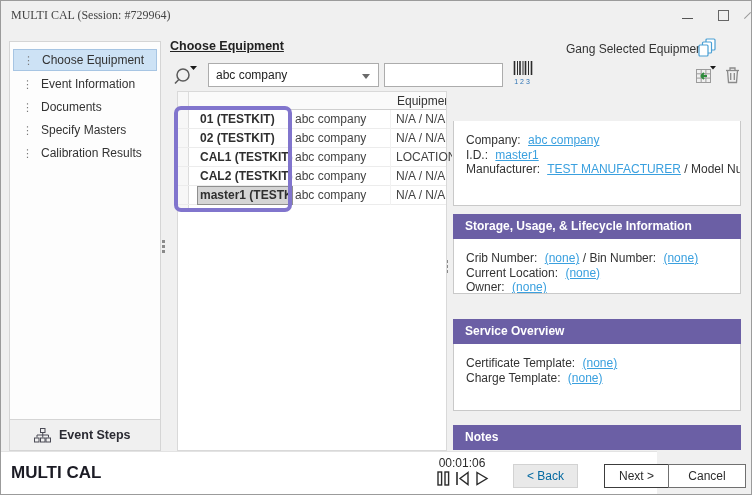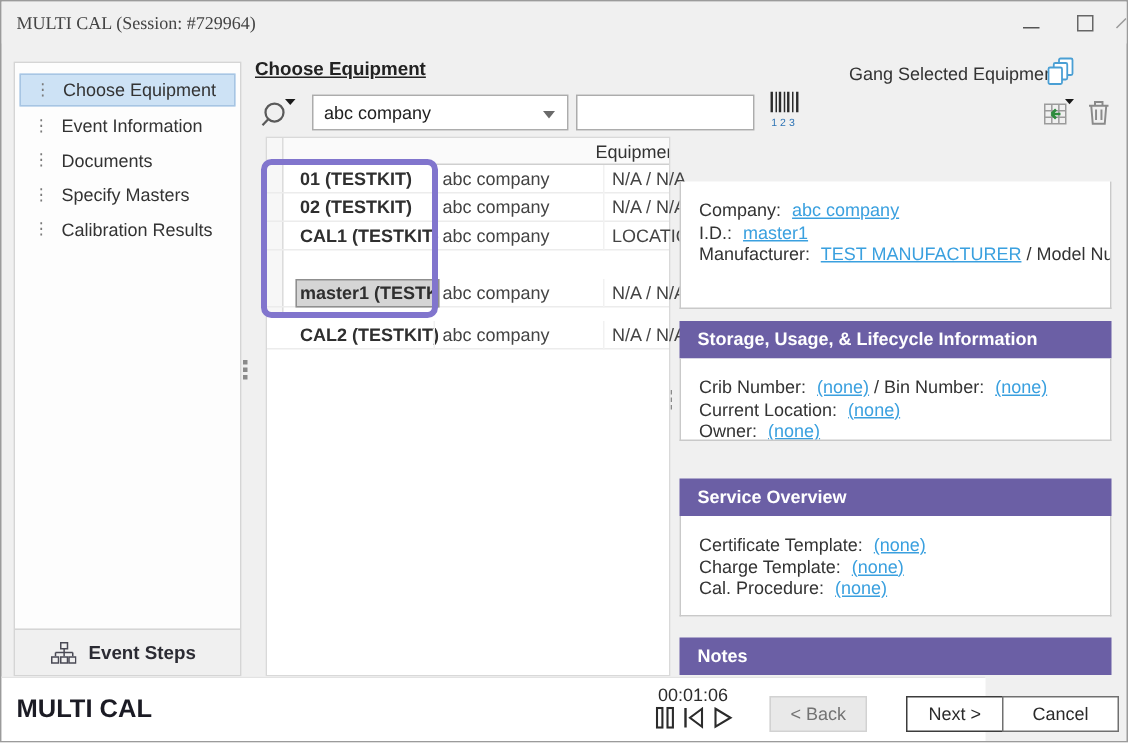--- a/index.html
+++ b/index.html
@@ -66,21 +66,21 @@
   .grid-header .hcell { position:absolute; left:219px; top:2px; width:49px; overflow:hidden;
                         font-size:12px; color:#333; white-space:nowrap; }
   .rowhead-col { position:absolute; left:0; top:0; width:11px; height:117px; border-right:1px solid #dcdcdc;
                  background:#f7f7f7; }
   .grow { position:absolute; left:0; width:268px; height:19px; border-bottom:1px solid #ececec;
           cursor:default; }
   .gcell { position:absolute; top:0; height:19px; font-size:12px; color:#444; line-height:19px;
            white-space:nowrap; overflow:hidden; }
   .c-id { left:19px; width:96px; font-weight:bold; color:#2f2f2f; padding-left:3px; }
   .c-co { left:111px; width:94px; border-left:1px solid #f1f1f1; padding-left:5px; }
-  .c-loc { left:224px; width:62px; border-left:1px solid #f1f1f1; padding-left:5px; }
+  .c-loc { left:212px; width:62px; border-left:1px solid #f1f1f1; padding-left:5px; }
   .cell-selected { background:#d5d5d5; outline:1px solid #8f8f8f; outline-offset:-1px; }
 
   .gang-select-box { position:absolute; left:173px; top:105px; width:118px; height:106px;
                      border:4px solid #8175cd; border-radius:7px; pointer-events:none; }
 
   
   .section-header { position:absolute; left:452px; width:288px; height:25px; background:#6b5fa5;
                     color:#fff; font-size:12px; font-weight:bold; line-height:25px; padding-left:12px; }
   .section-body { position:absolute; left:452px; width:288px; background:#fff;
                   border:1px solid #c9c9c9; border-top:none; font-size:12px; color:#333;
@@ -93,21 +93,21 @@
   .footer { position:absolute; left:0; top:450px; width:656px; height:45px; background:#fff;
             border-top:1px solid #e3e3e3; }
   .brand { position:absolute; left:10px; top:11px; font-size:17px; font-weight:bold; color:#1b1b24; }
   .timer-text { position:absolute; left:431px; top:4px; width:60px; text-align:center;
                 font-size:12px; color:#2b2b2b; }
   .timer-controls { position:absolute; left:436px; top:19px; display:flex; gap:5px; align-items:center; }
   .timer-controls svg { cursor:pointer; }
   .fbtn { position:absolute; top:12px; height:24px; font-size:12px; text-align:center; line-height:22px;
           background:#fff; border:1px solid #707070; color:#2b2b2b; cursor:pointer;
           font-family:"Liberation Sans", sans-serif; }
-  .btn-back { left:512px; width:65px; background:#e9e9e9; border-color:#d2d2d2; color:#737373;
+  .btn-back { left:512px; width:65px; background:#e9e9e9; border-color:#d2d2d2; color:#0369a1;
               cursor:default; }
   .btn-next { left:583px; width:65px; border-color:#3c3c3c;margin-left:20px; }
   .btn-cancel { left:667px; width:78px; }
 </style>
 </head>
 <body>
 
 <div id="window">
 
   <div class="titlebar">
@@ -246,21 +246,21 @@
     <div class="grow" style="top:37px;">
       <div class="gcell c-id">02 (TESTKIT)</div>
       <div class="gcell c-co">abc company</div>
       <div class="gcell c-loc">N/A / N/A</div>
     </div>
     <div class="grow" style="top:56px;">
       <div class="gcell c-id">CAL1 (TESTKIT)</div>
       <div class="gcell c-co">abc company</div>
       <div class="gcell c-loc">LOCATION</div>
     </div>
-    <div class="grow" style="top:75px;margin-top:47px;">
+    <div class="grow" style="top:75px;">
       <div class="gcell c-id">CAL2 (TESTKIT)</div>
       <div class="gcell c-co">abc company</div>
       <div class="gcell c-loc">N/A / N/A</div>
     </div>
     <div class="grow" style="top:94px;">
       <div class="gcell c-id cell-selected">master1 (TESTKIT)</div>
       <div class="gcell c-co">abc company</div>
       <div class="gcell c-loc">N/A / N/A</div>
     </div>
   </div>
@@ -305,24 +305,20 @@
   <div class="section-header" style="top:318px;">
     <span>Service Overview</span>
   </div>
   <div class="section-body" style="top:343px; height:67px;">
     <div>
       <span class="lbl">Certificate Template:</span><span class="sp"></span>
       <span class="dlink">(none)</span>
     </div>
     <div>
       <span class="lbl">Charge Template:</span><span class="sp"></span>
-      <span class="dlink">(none)</span>
-    </div>
-    <div>
-      <span class="lbl">Cal. Procedure:</span><span class="sp"></span>
       <span class="dlink">(none)</span>
     </div>
   </div>
 
   <div class="section-header" style="top:424px;">
     <span>Notes</span>
   </div>
 
   <div class="footer">
     <div class="brand">MULTI CAL</div>

